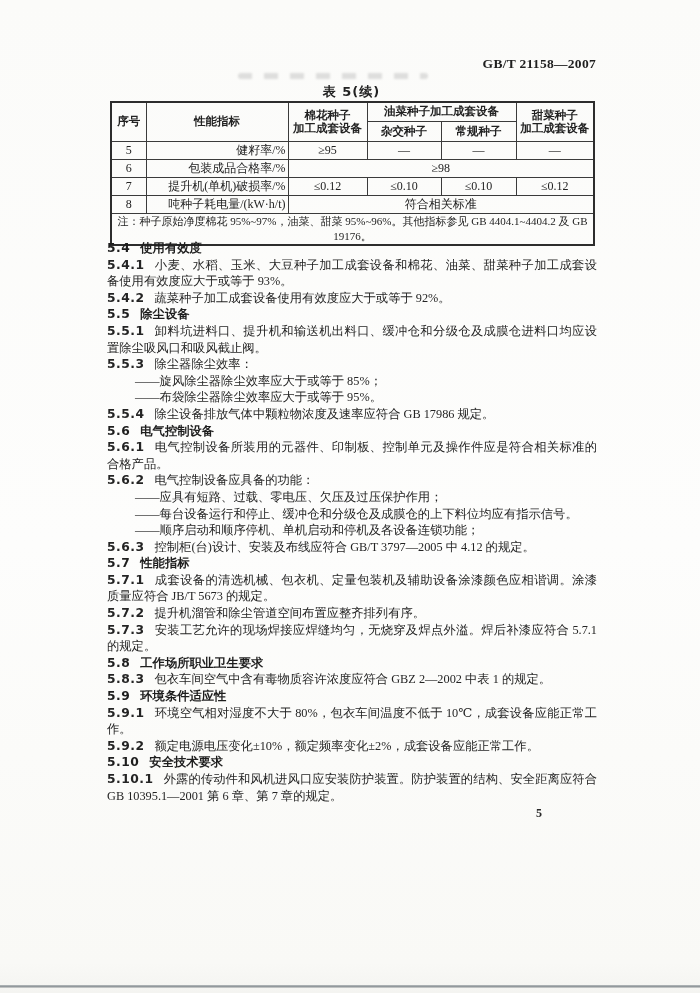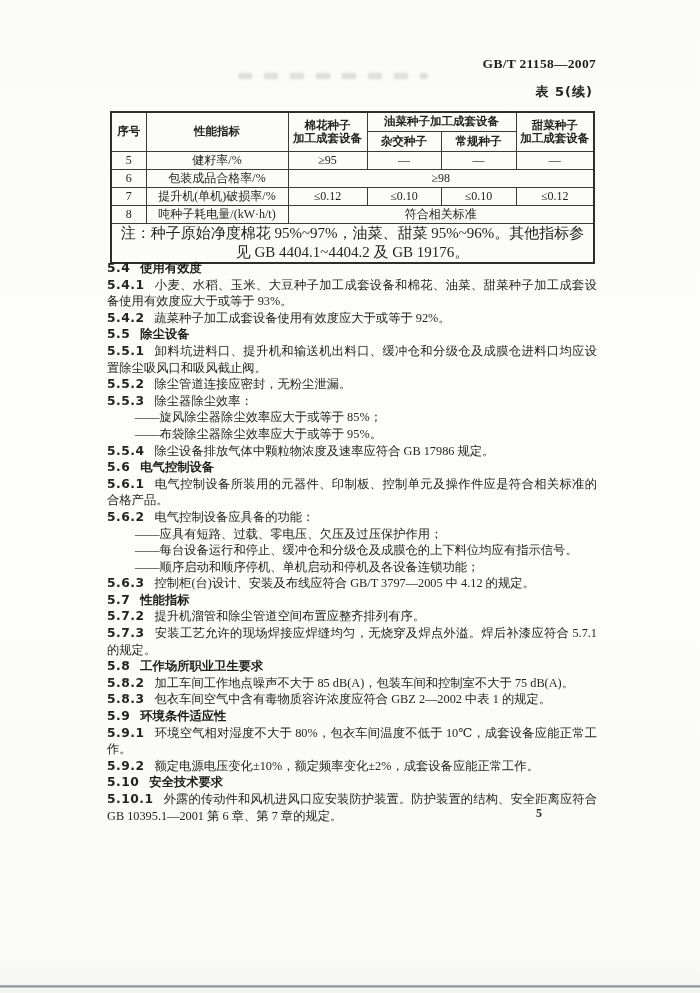--- a/index.html
+++ b/index.html
@@ -19,53 +19,52 @@
     font-family:"Liberation Serif","DejaVu Serif",serif;
     font-weight:600;font-size:13.5px;letter-spacing:.3px;color:#1f1f1f;
   }
   .ghost-smudge{
     position:absolute;top:73px;left:238px;width:190px;height:6px;
     background:repeating-linear-gradient(90deg,rgba(120,120,120,.22) 0 14px,rgba(120,120,120,0) 14px 26px);
     filter:blur(1.2px);border-radius:3px;
   }
   .table-caption{
     position:absolute;top:83px;left:110px;width:483px;
-    text-align:right;font-family:"DejaVu Sans","Liberation Sans",sans-serif;
+    text-align:center;font-family:"DejaVu Sans","Liberation Sans",sans-serif;
     font-weight:bold;font-size:13px;color:#222;letter-spacing:1px;
   }
   table.perf{
-    position:absolute;top:111px;left:110px;width:483px;
+    position:absolute;top:101px;left:110px;width:483px;
     border-collapse:collapse;table-layout:fixed;
     border:2px solid #2d2d2d;
   }
   table.perf th,table.perf td{
     border:1px solid #3b3b3b;
     text-align:center;vertical-align:middle;
     padding:0 2px;overflow:hidden;
   }
   table.perf th{
     font-family:"DejaVu Sans","Liberation Sans",sans-serif;
     font-weight:bold;font-size:11.5px;line-height:13.5px;color:#222;
   }
   table.perf th.pre{white-space:pre-line;}
   table.perf thead tr:first-child th{height:18px;}
   table.perf thead tr:last-child th{height:19px;}
   table.perf tbody td{
     font-size:12px;height:17px;color:#222;
     font-family:"Liberation Serif","DejaVu Serif",serif;
   }
-  table.perf td.ind{text-align:center;}
+  table.perf td.ind{text-align:right;}
   table.perf td.note{
-    font-size:15px;height:15px;text-align:center;color:#232323;font-family:Liberation Serif, serif;
+    font-size:11px;height:15px;text-align:center;color:#232323;font-family:Liberation Serif, serif;
   }
   .body-text{
     position:absolute;top:240px;left:107px;width:490px;
     font-size:12.3px;line-height:16.6px;text-align:justify;
     color:#242424;
-    margin-top:20px;
   }
   .body-text p{margin:0;padding:0;}
   .body-text p.heading{
     font-family:"DejaVu Sans","Liberation Sans",sans-serif;
     font-weight:bold;color:#1e1e1e;
   }
   .body-text p.dash{padding-left:28px;}
   .body-text span.num{
     font-family:"DejaVu Sans","Liberation Sans",sans-serif;
     font-weight:bold;margin-right:10px;letter-spacing:.5px;
@@ -147,37 +146,36 @@
       </tr>
     </tbody>
   </table>
 
   <div class="body-text" id="sections">
       <p class="heading"><span class="num">5.4</span><span>使用有效度</span></p>
       <p class="clause"><span class="num">5.4.1</span><span>小麦、水稻、玉米、大豆种子加工成套设备和棉花、油菜、甜菜种子加工成套设备使用有效度应大于或等于 93%。</span></p>
       <p class="clause"><span class="num">5.4.2</span><span>蔬菜种子加工成套设备使用有效度应大于或等于 92%。</span></p>
       <p class="heading"><span class="num">5.5</span><span>除尘设备</span></p>
       <p class="clause"><span class="num">5.5.1</span><span>卸料坑进料口、提升机和输送机出料口、缓冲仓和分级仓及成膜仓进料口均应设置除尘吸风口和吸风截止阀。</span></p>
-      <p class="clause"><span class="num">5.5.2</span><span>除尘管道连接应密封，无粉尘泄漏。</span></p>
       <p class="clause"><span class="num">5.5.3</span><span>除尘器除尘效率：</span></p>
       <p class="dash"><span>——旋风除尘器除尘效率应大于或等于 85%；</span></p>
       <p class="dash"><span>——布袋除尘器除尘效率应大于或等于 95%。</span></p>
       <p class="clause"><span class="num">5.5.4</span><span>除尘设备排放气体中颗粒物浓度及速率应符合 GB 17986 规定。</span></p>
       <p class="heading"><span class="num">5.6</span><span>电气控制设备</span></p>
       <p class="clause"><span class="num">5.6.1</span><span>电气控制设备所装用的元器件、印制板、控制单元及操作件应是符合相关标准的合格产品。</span></p>
       <p class="clause"><span class="num">5.6.2</span><span>电气控制设备应具备的功能：</span></p>
       <p class="dash"><span>——应具有短路、过载、零电压、欠压及过压保护作用；</span></p>
       <p class="dash"><span>——每台设备运行和停止、缓冲仓和分级仓及成膜仓的上下料位均应有指示信号。</span></p>
       <p class="dash"><span>——顺序启动和顺序停机、单机启动和停机及各设备连锁功能；</span></p>
       <p class="clause"><span class="num">5.6.3</span><span>控制柜(台)设计、安装及布线应符合 GB/T 3797—2005 中 4.12 的规定。</span></p>
       <p class="heading"><span class="num">5.7</span><span>性能指标</span></p>
+      <p class="clause"><span class="num">5.7.1</span><span>成套设备的清选机械、包衣机、定量包装机及辅助设备涂漆颜色应相谐调。涂漆质量应符合 JB/T 5673 的规定。</span></p>
       <p class="clause"><span class="num">5.7.2</span><span>提升机溜管和除尘管道空间布置应整齐排列有序。</span></p>
       <p class="clause"><span class="num">5.7.3</span><span>安装工艺允许的现场焊接应焊缝均匀，无烧穿及焊点外溢。焊后补漆应符合 5.7.1 的规定。</span></p>
       <p class="heading"><span class="num">5.8</span><span>工作场所职业卫生要求</span></p>
-      <p class="clause"><span class="num">5.8.2</span><span>加工车间工作地点噪声不大于 85 dB(A)，包装车间和控制室不大于 75 dB(A)。</span></p>
       <p class="clause"><span class="num">5.8.3</span><span>包衣车间空气中含有毒物质容许浓度应符合 GBZ 2—2002 中表 1 的规定。</span></p>
       <p class="heading"><span class="num">5.9</span><span>环境条件适应性</span></p>
       <p class="clause"><span class="num">5.9.1</span><span>环境空气相对湿度不大于 80%，包衣车间温度不低于 10℃，成套设备应能正常工作。</span></p>
       <p class="clause"><span class="num">5.9.2</span><span>额定电源电压变化±10%，额定频率变化±2%，成套设备应能正常工作。</span></p>
       <p class="heading"><span class="num">5.10</span><span>安全技术要求</span></p>
       <p class="clause"><span class="num">5.10.1</span><span>外露的传动件和风机进风口应安装防护装置。防护装置的结构、安全距离应符合 GB 10395.1—2001 第 6 章、第 7 章的规定。</span></p>
     </div>
 
   <div class="page-number">5</div>
 

